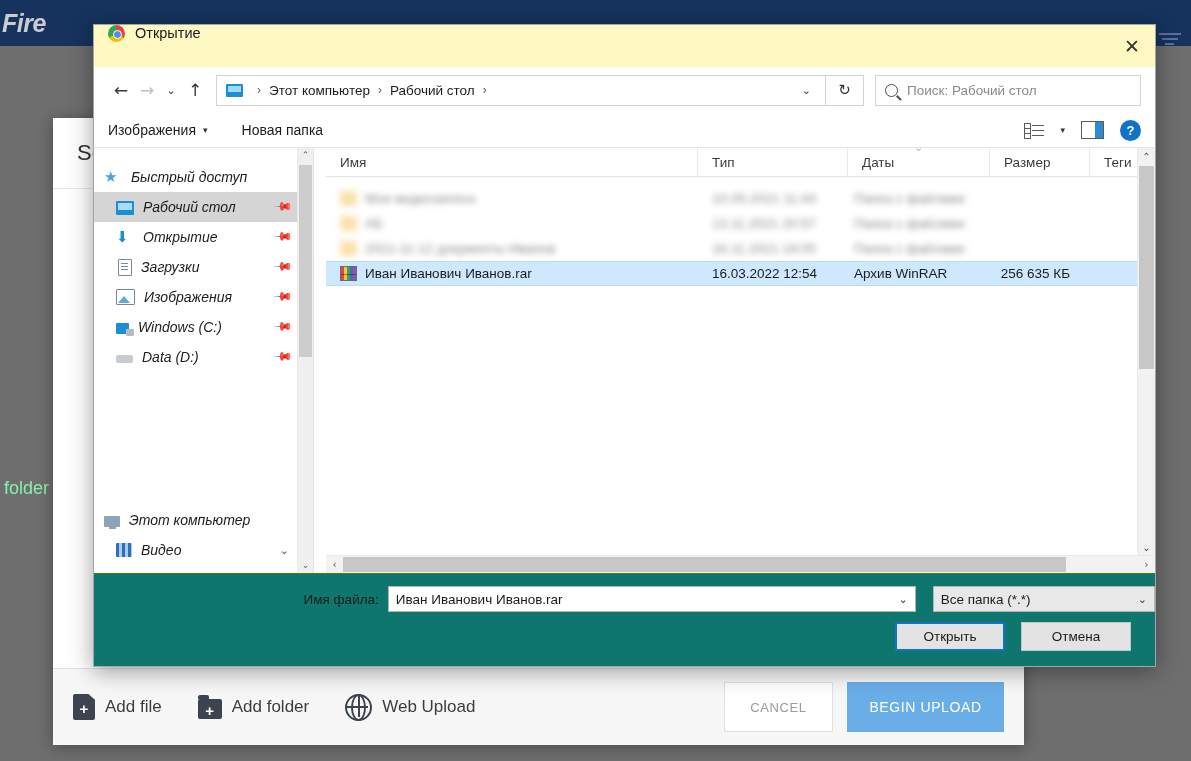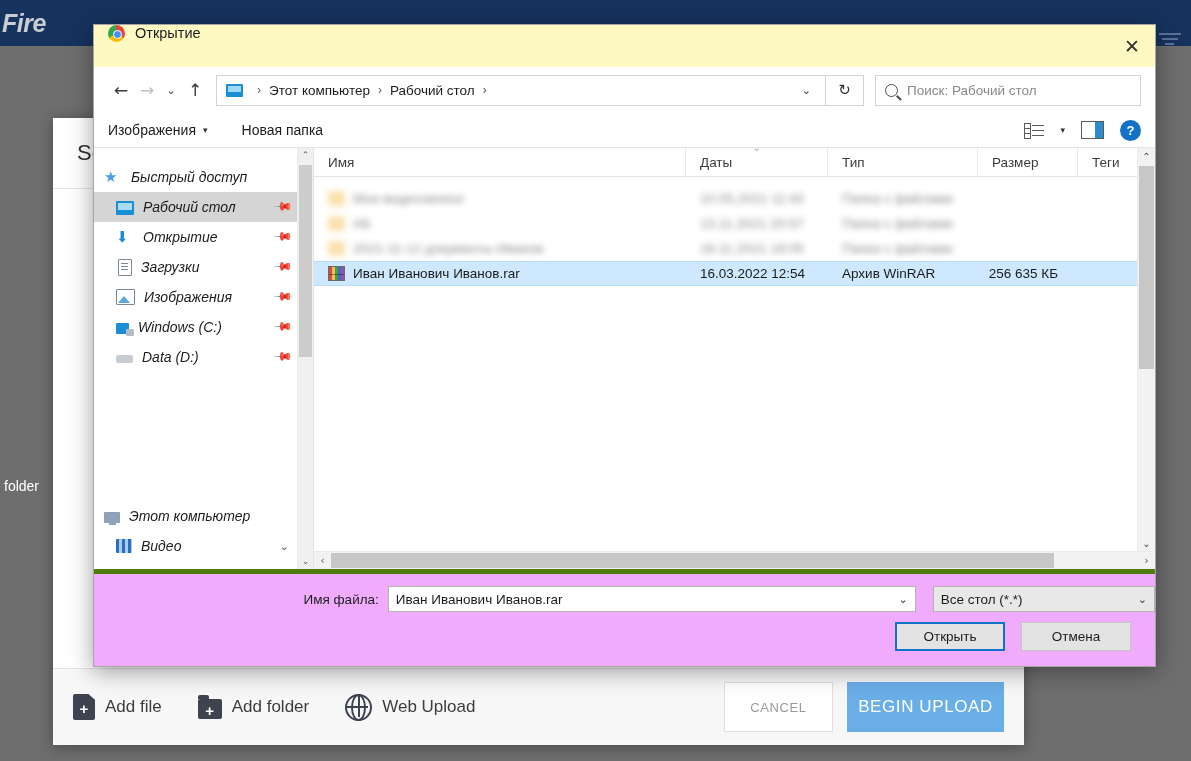--- a/index.html
+++ b/index.html
@@ -84,22 +84,22 @@
     display: block;
   }
   .bg-filter-ico i:nth-child(1){ top:0; width:22px; }
   .bg-filter-ico i:nth-child(2){ top:5px; width:16px; left:3px;}
   .bg-filter-ico i:nth-child(3){ top:10px; width:9px; left:6px;}
 
   .bg-folder-text {
     position: absolute;
     left: 4px;
     top: 478px;
-    font-size: 14px;
-    color: #ffffff;
+    font-size: 18px;
+    color: #86efac;
   }
 
   
   .bg-modal {
     position: absolute;
     left: 53px;
     top: 118px;
     width: 971px;
     height: 627px;
     background: #ffffff;
@@ -220,21 +220,21 @@
     letter-spacing: 0.6px;
     cursor: pointer;
     margin-right: 14px;
   }
   .btn-begin {
     width: 157px;
     height: 50px;
     background: #6aaee8;
     border: none;
     color: #ffffff;
-    font-size: 17px;
+    font-size: 14px;
     letter-spacing: 0.6px;
     cursor: pointer;
   }
 
   
   .dlg {
     position: absolute;
     left: 93px;
     top: 24px;
     width: 1063px;
@@ -558,20 +558,21 @@
   }
 
   
   .listpane {
     flex: 1;
     display: flex;
     flex-direction: column;
     min-width: 0;
     position: relative;
     background: #fff;
+    margin-left: 12px;
   }
   .col-header {
     height: 28px;
     display: flex;
     border-bottom: 1px solid #e4e4e4;
     flex: none;
     align-items: stretch;
   }
   .col {
     font-size: 13.5px;
@@ -694,22 +695,22 @@
     left: 17px; top: 1px;
     width: 723px; height: 15px;
     background: #c7c7c7;
     cursor: pointer;
   }
 
   
   .dlg-bottom {
     flex: none;
     height: 92px;
-    background: #f0abfc;
-    border-top: 5px solid #4d7c0f;
+    background: #0f766e;
+    border-top: 1px solid #4d7c0f;
     position: relative;
   }
   .fn-row {
     display: flex;
     align-items: center;
     padding: 12px 0 0 0;
   }
   .fn-label {
     width: 310px;
     text-align: right;
@@ -929,22 +930,22 @@
           <div class="up">⌃</div>
           <div class="thumb"></div>
           <div class="dn">⌄</div>
         </div>
       </div>
 
       <div class="listpane">
 
         <div class="col-header">
           <div class="col c-name">Имя</div>
+          <div class="col c-type">Тип</div>
           <div class="col c-date sorted">Даты</div>
-          <div class="col c-type">Тип</div>
           <div class="col c-size">Размер</div>
           <div class="col c-tags">Теги</div>
         </div>
 
         <div class="rows">
           <div style="height:9px"></div>
 
           <div class="row blurred">
             <div class="cell c-name">
               <span class="rowico ic-folder"></span>
@@ -1001,21 +1002,21 @@
     </div>
 
     <div class="dlg-bottom">
       <div class="fn-row">
         <div class="fn-label">Имя файла:</div>
         <div class="fn-input">
           <span>Иван Иванович Иванов.rar</span>
           <span class="fn-caret">⌄</span>
         </div>
         <div class="ft-select">
-          <span>Все стол (*.*)</span>
+          <span>Все папка (*.*)</span>
           <span class="fn-caret">⌄</span>
         </div>
       </div>
       <div class="btn-row">
         <button class="wbtn primary">Открыть</button>
         <button class="wbtn">Отмена</button>
       </div>
     </div>
   </div>
 </div>

